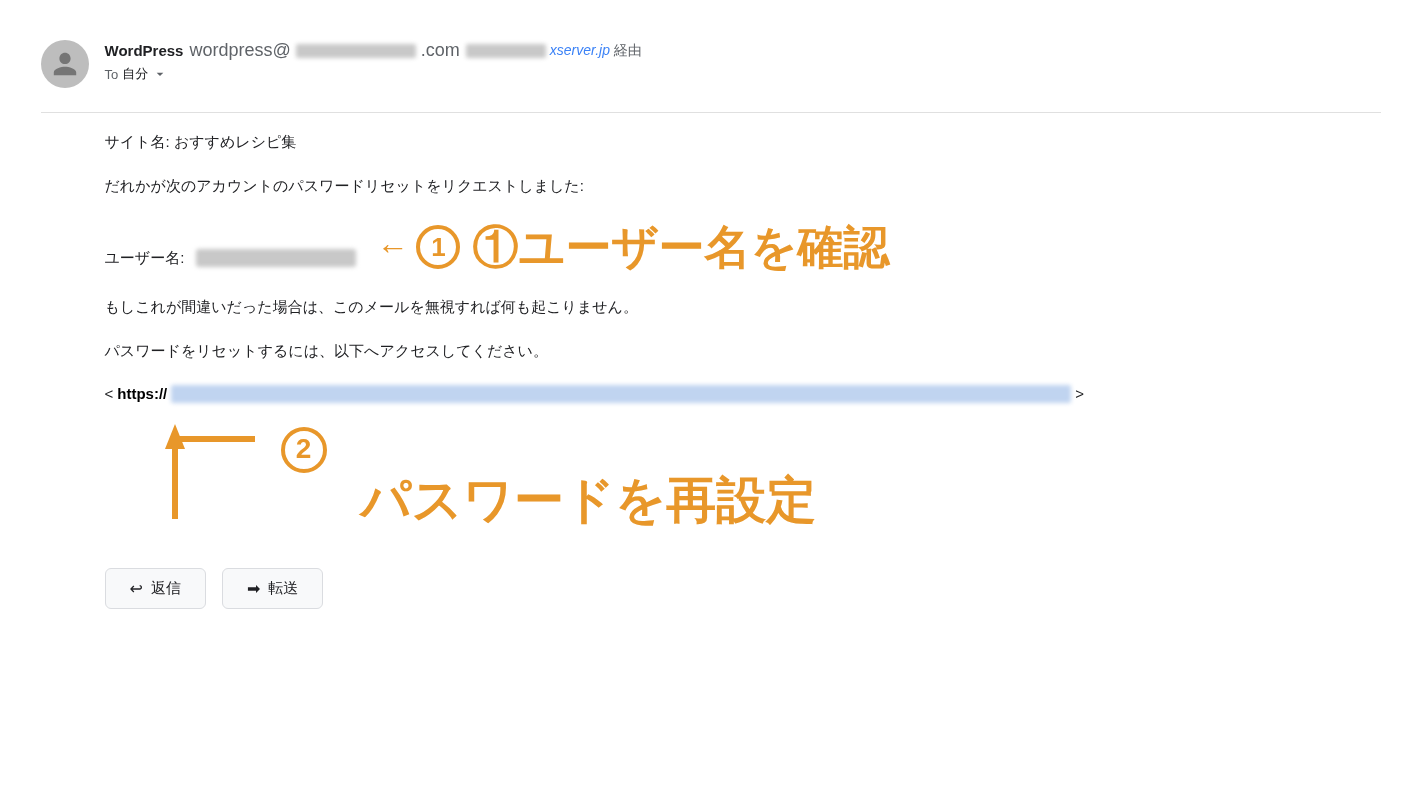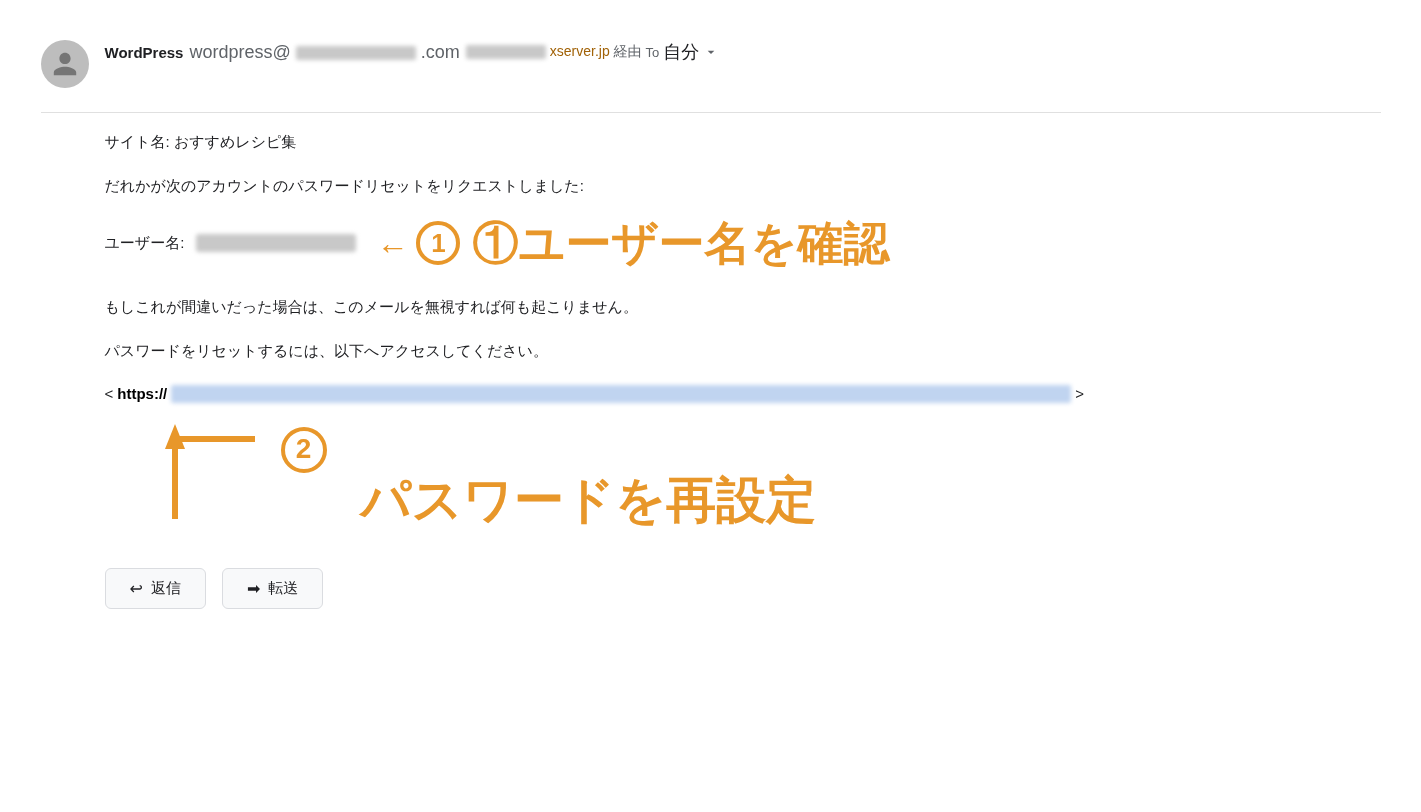--- a/index.html
+++ b/index.html
@@ -44,21 +44,21 @@
     }
 
     .avatar svg {
       width: 28px;
       height: 28px;
       fill: #757575;
     }
 
     .sender-info {
       display: flex;
-      flex-direction: row;
+      flex-direction: column;
       gap: 4px;
     }
 
     .sender-line {
       display: flex;
       align-items: center;
       gap: 6px;
       font-size: 15px;
     }
 
@@ -85,21 +85,21 @@
       color: #5f6368;
       text-align: right;
     }
 
     .recipient-label {
       color: #5f6368;
     }
 
     .recipient-name {
       color: #202124;
-      font-size: 18px;
+      font-size: 13px;
     }
 
     .dropdown-arrow {
       width: 16px;
       height: 16px;
       cursor: pointer;
     }
 
     .email-body {
       padding-left: 64px;
@@ -211,21 +211,21 @@
     </div>
     <div class="sender-info">
       <div class="sender-line">
         <span class="sender-name">WordPress</span>
         <span class="sender-email">
           <span>wordpress@</span>
           <span style="display:inline-block;width:120px;height:14px;background:#c8c8c8;border-radius:2px;vertical-align:middle;filter:blur(2px);"></span>
           <span>.com</span>
         </span>
         <span class="via-server">
-          <span style="display:inline-block;width:80px;height:14px;background:#c8c8c8;border-radius:2px;vertical-align:middle;filter:blur(2px);margin-right:4px;"></span><span style="color:#a16207;cursor:pointer;">xserver.jp</span> <span>経由</span>
+          <span style="display:inline-block;width:80px;height:14px;background:#c8c8c8;border-radius:2px;vertical-align:middle;filter:blur(2px);margin-right:4px;"></span><span style="color:#3b82f6;cursor:pointer;font-style:italic;">xserver.jp</span> <span>経由</span>
         </span>
       </div>
       <div class="recipient-line">
         <span class="recipient-label">To</span>
         <span class="recipient-name">自分</span>
         <svg class="dropdown-arrow" viewBox="0 0 24 24" style="cursor:pointer;">
           <path fill="#5f6368" d="M7 10l5 5 5-5z"></path>
         </svg>
       </div>
     </div>
@@ -235,21 +235,21 @@
 
   <div class="email-body">
     <p>
       <span>サイト名:</span>
       <span>おすすめレシピ集</span>
     </p>
 
     <p>だれかが次のアカウントのパスワードリセットをリクエストしました:</p>
 
     <div class="annotation-area">
-      <div style="display:flex; align-items:center; gap:0; position:relative;">
+      <div style="display:flex; align-items:flex-end; gap:0; position:relative;">
         <div class="username-line">
           <span>ユーザー名:</span>
           <span class="username-blurred"></span>
         </div>
 
         <span style="color:#e8972a; font-size:32px; font-weight:900; margin-left:20px; margin-right:8px;">←</span>
 
         <span style="color:#e8972a; font-size:46px; font-weight:700; line-height:1; display:flex; align-items:center;">
           <span style="display:inline-flex;align-items:center;justify-content:center;width:44px;height:44px;border:4px solid #e8972a;border-radius:50%;font-size:26px;font-weight:700;margin-right:6px;flex-shrink:0;">1</span>
             <span style="font-size:46px;margin-left:6px;">①ユーザー名を確認</span>

